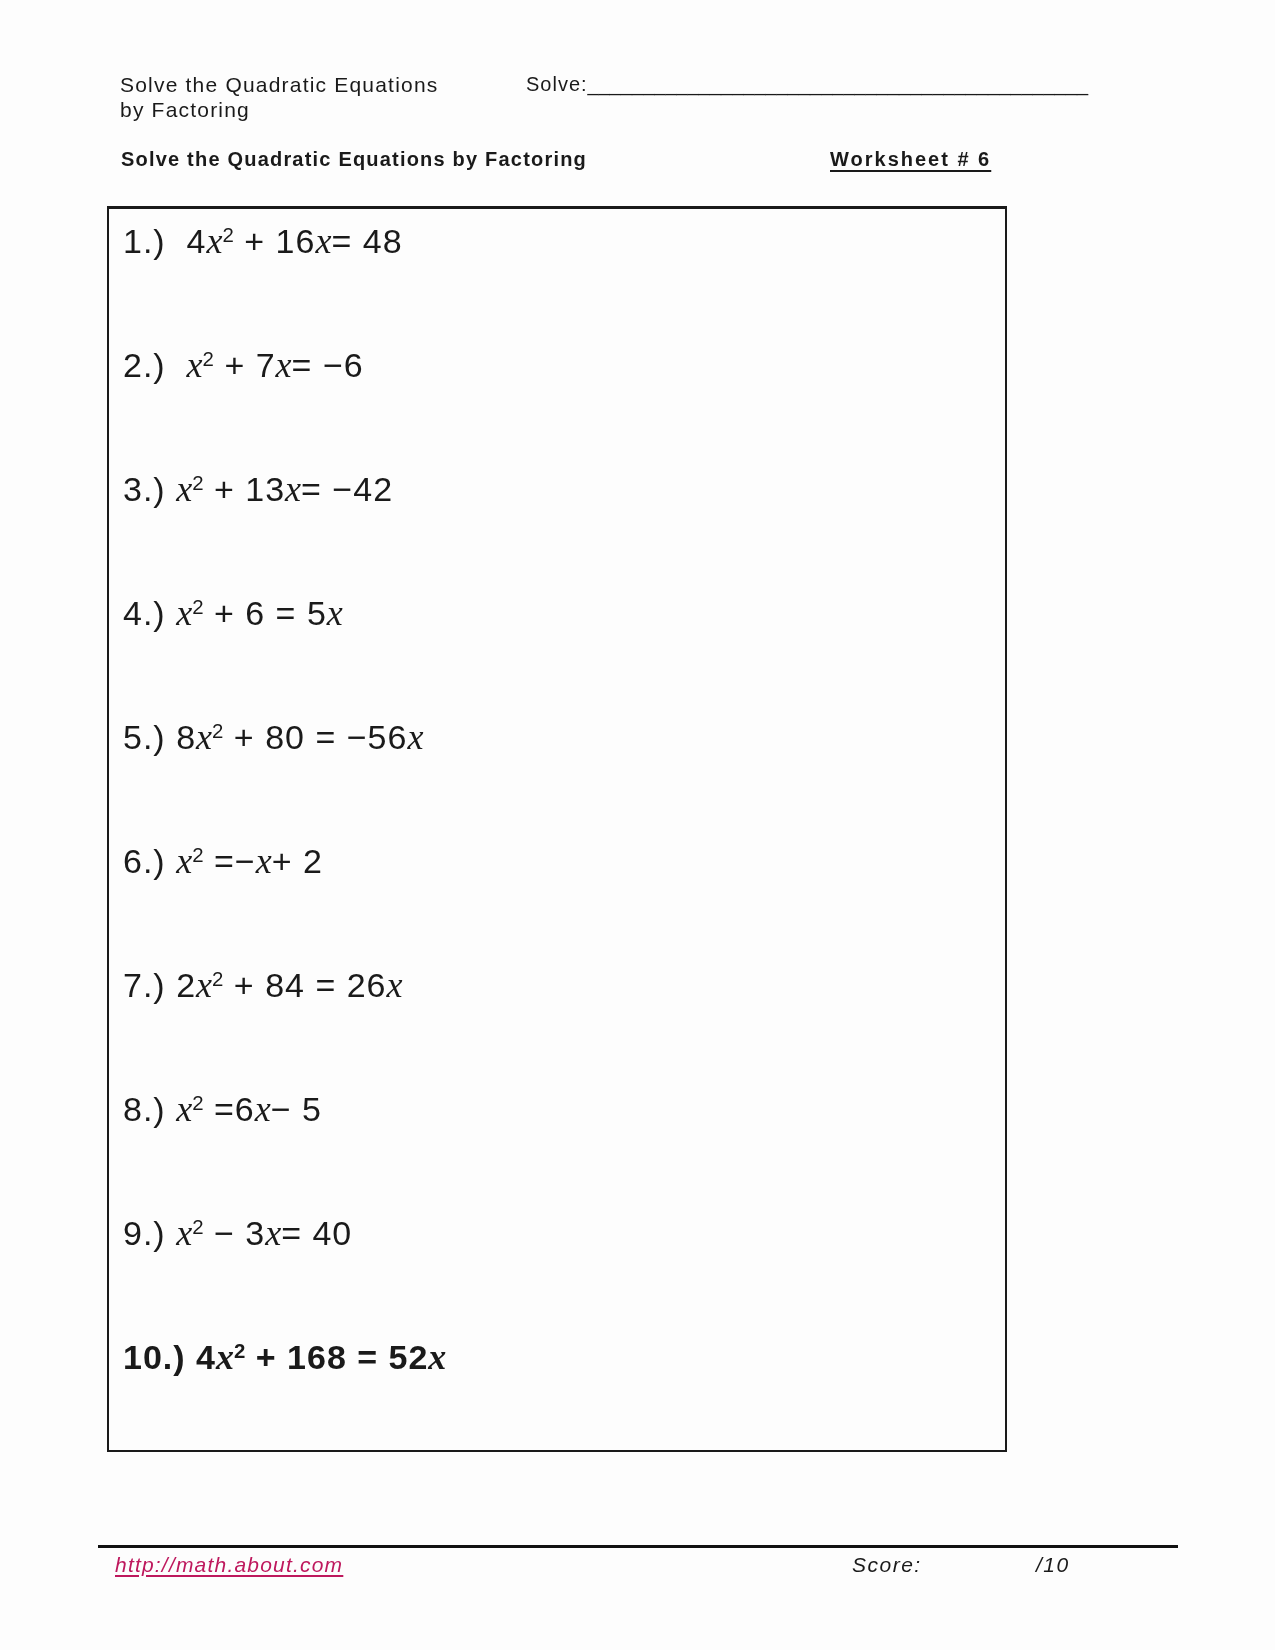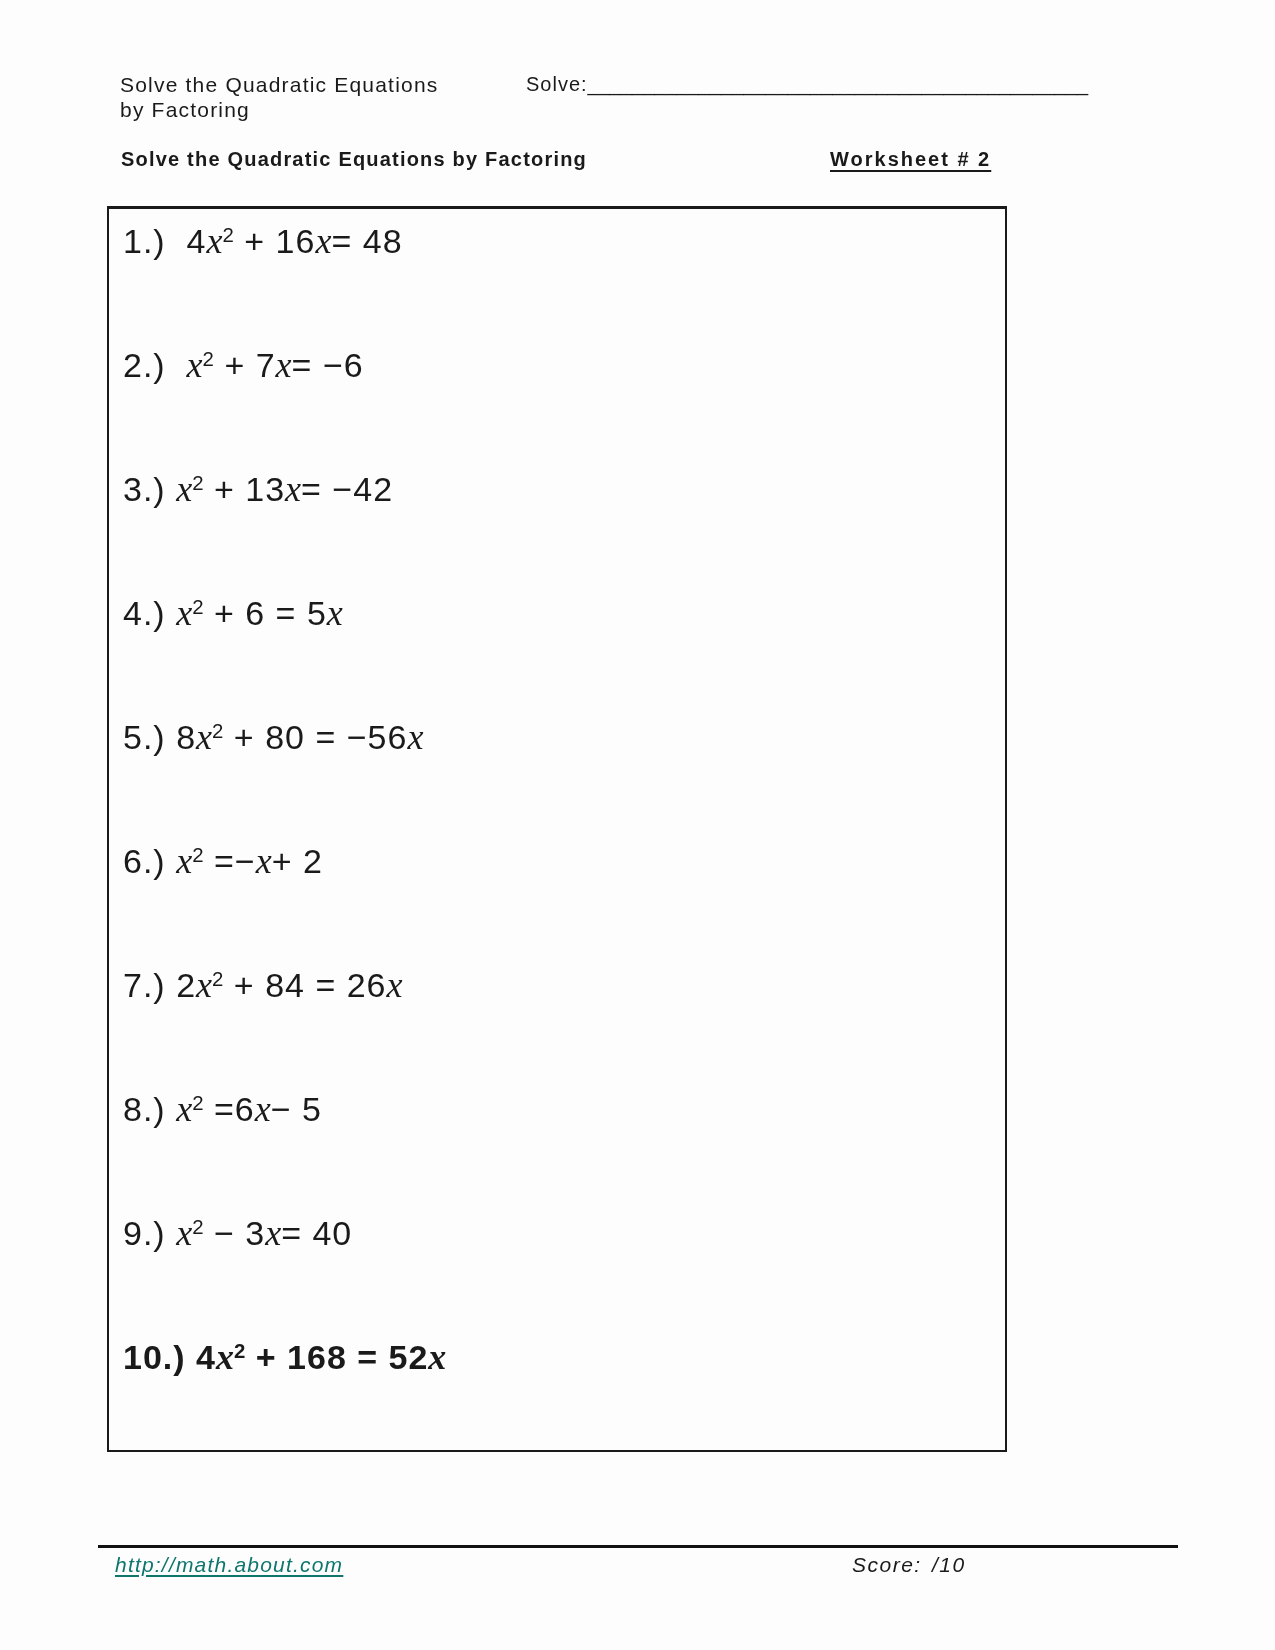--- a/index.html
+++ b/index.html
@@ -68,51 +68,51 @@
     position:absolute; left:115px; top:1553px;
     font-size:21px; font-style:italic; letter-spacing:1.2px;
     text-decoration:underline;
     text-underline-offset:3px;
   }
   .footer-score-label {
     position:absolute; left:852px; top:1553px;
     font-size:21px; font-style:italic; letter-spacing:1.5px;
   }
   .footer-score-value {
-    position:absolute; left:932px; top:1553px;
+    position:absolute; left:1036px; top:1553px;
     font-size:21px; font-style:italic; letter-spacing:1.5px;
   }
 </style>
 </head>
 <body>
 
 <div class="page" style="color: rgb(26, 26, 26); padding-left: 36px;">
 
   <div class="hdr-left">
     <div>Solve the Quadratic Equations</div>
     <div>by Factoring</div>
   </div>
 
   <div class="name-row"><span>Solve:</span><span class="name-blank">_____________________________________________</span>
   </div>
 
   <div class="title-main">Solve the Quadratic Equations by Factoring</div>
-  <div class="title-worksheet">Worksheet # 2</div>
+  <div class="title-worksheet">Worksheet # 6</div>
 
   <div class="pbox">
       <div class="prob" style="top: 4px;"><span>1.)</span><span>  4<span class="mx">x</span><span class="msup">2</span> + 16<span class="mx">x</span>= 48</span></div>
       <div class="prob" style="top: 128px;"><span>2.)</span><span>  <span class="mx">x</span><span class="msup">2</span> + 7<span class="mx">x</span>= −6</span></div>
       <div class="prob" style="top: 252px;"><span>3.)</span><span> <span class="mx">x</span><span class="msup">2</span> + 13<span class="mx">x</span>= −42</span></div>
       <div class="prob" style="top: 376px;"><span>4.)</span><span> <span class="mx">x</span><span class="msup">2</span> + 6 = 5<span class="mx">x</span></span></div>
       <div class="prob" style="top: 500px;"><span>5.)</span><span> 8<span class="mx">x</span><span class="msup">2</span> + 80 = −56<span class="mx">x</span></span></div>
       <div class="prob" style="top: 624px;"><span>6.)</span><span> <span class="mx">x</span><span class="msup">2</span> =−<span class="mx">x</span>+ 2</span></div>
       <div class="prob" style="top: 748px;"><span>7.)</span><span> 2<span class="mx">x</span><span class="msup">2</span> + 84 = 26<span class="mx">x</span></span></div>
       <div class="prob" style="top: 872px;"><span>8.)</span><span> <span class="mx">x</span><span class="msup">2</span> =6<span class="mx">x</span>− 5</span></div>
       <div class="prob" style="top: 996px;"><span>9.)</span><span> <span class="mx">x</span><span class="msup">2</span> − 3<span class="mx">x</span>= 40</span></div>
       <div class="prob" style="top: 1120px; font-weight: bold;"><span>10.)</span><span> 4<span class="mx">x</span><span class="msup">2</span> + 168 = 52<span class="mx">x</span></span></div>
     </div>
 
   <div class="footer-rule"></div>
-  <a class="footer-url" href="#" style="color: #0f766e;">http://math.about.com</a>
+  <a class="footer-url" href="#" style="color: #be185d;">http://math.about.com</a>
   <div class="footer-score-label">Score:</div>
   <div class="footer-score-value">/10</div>
 
 </div>
 
 </body></html>

